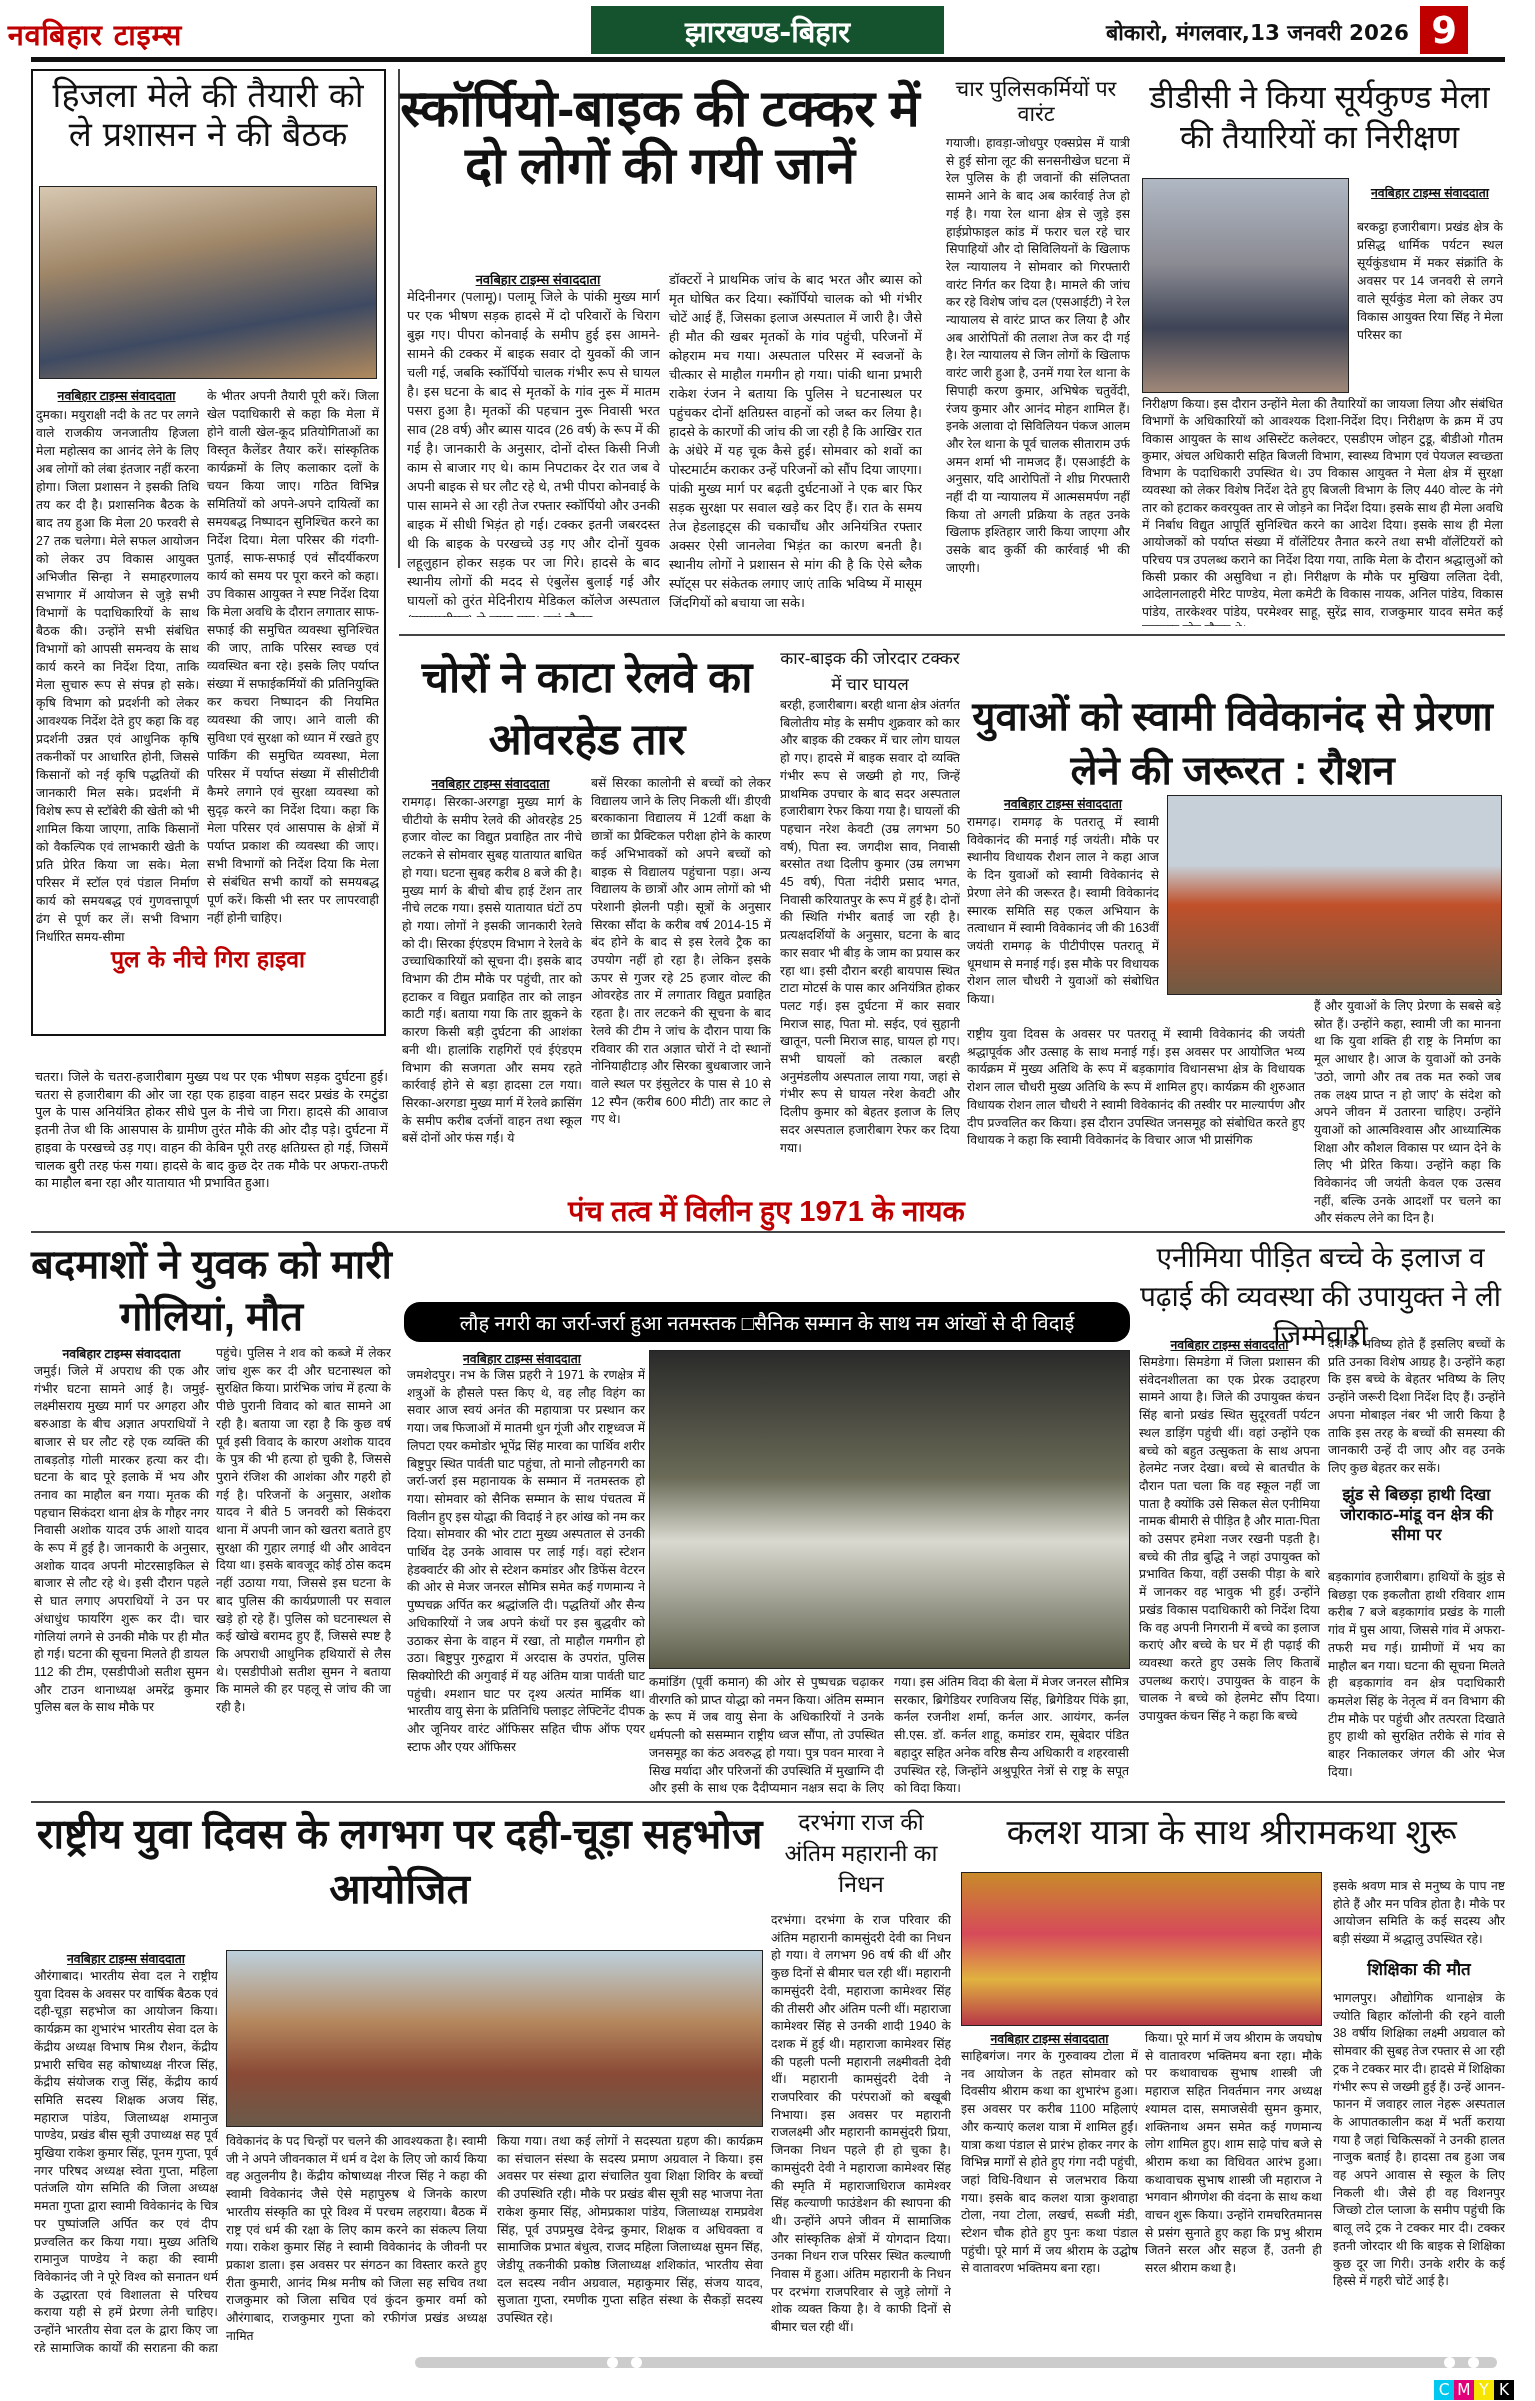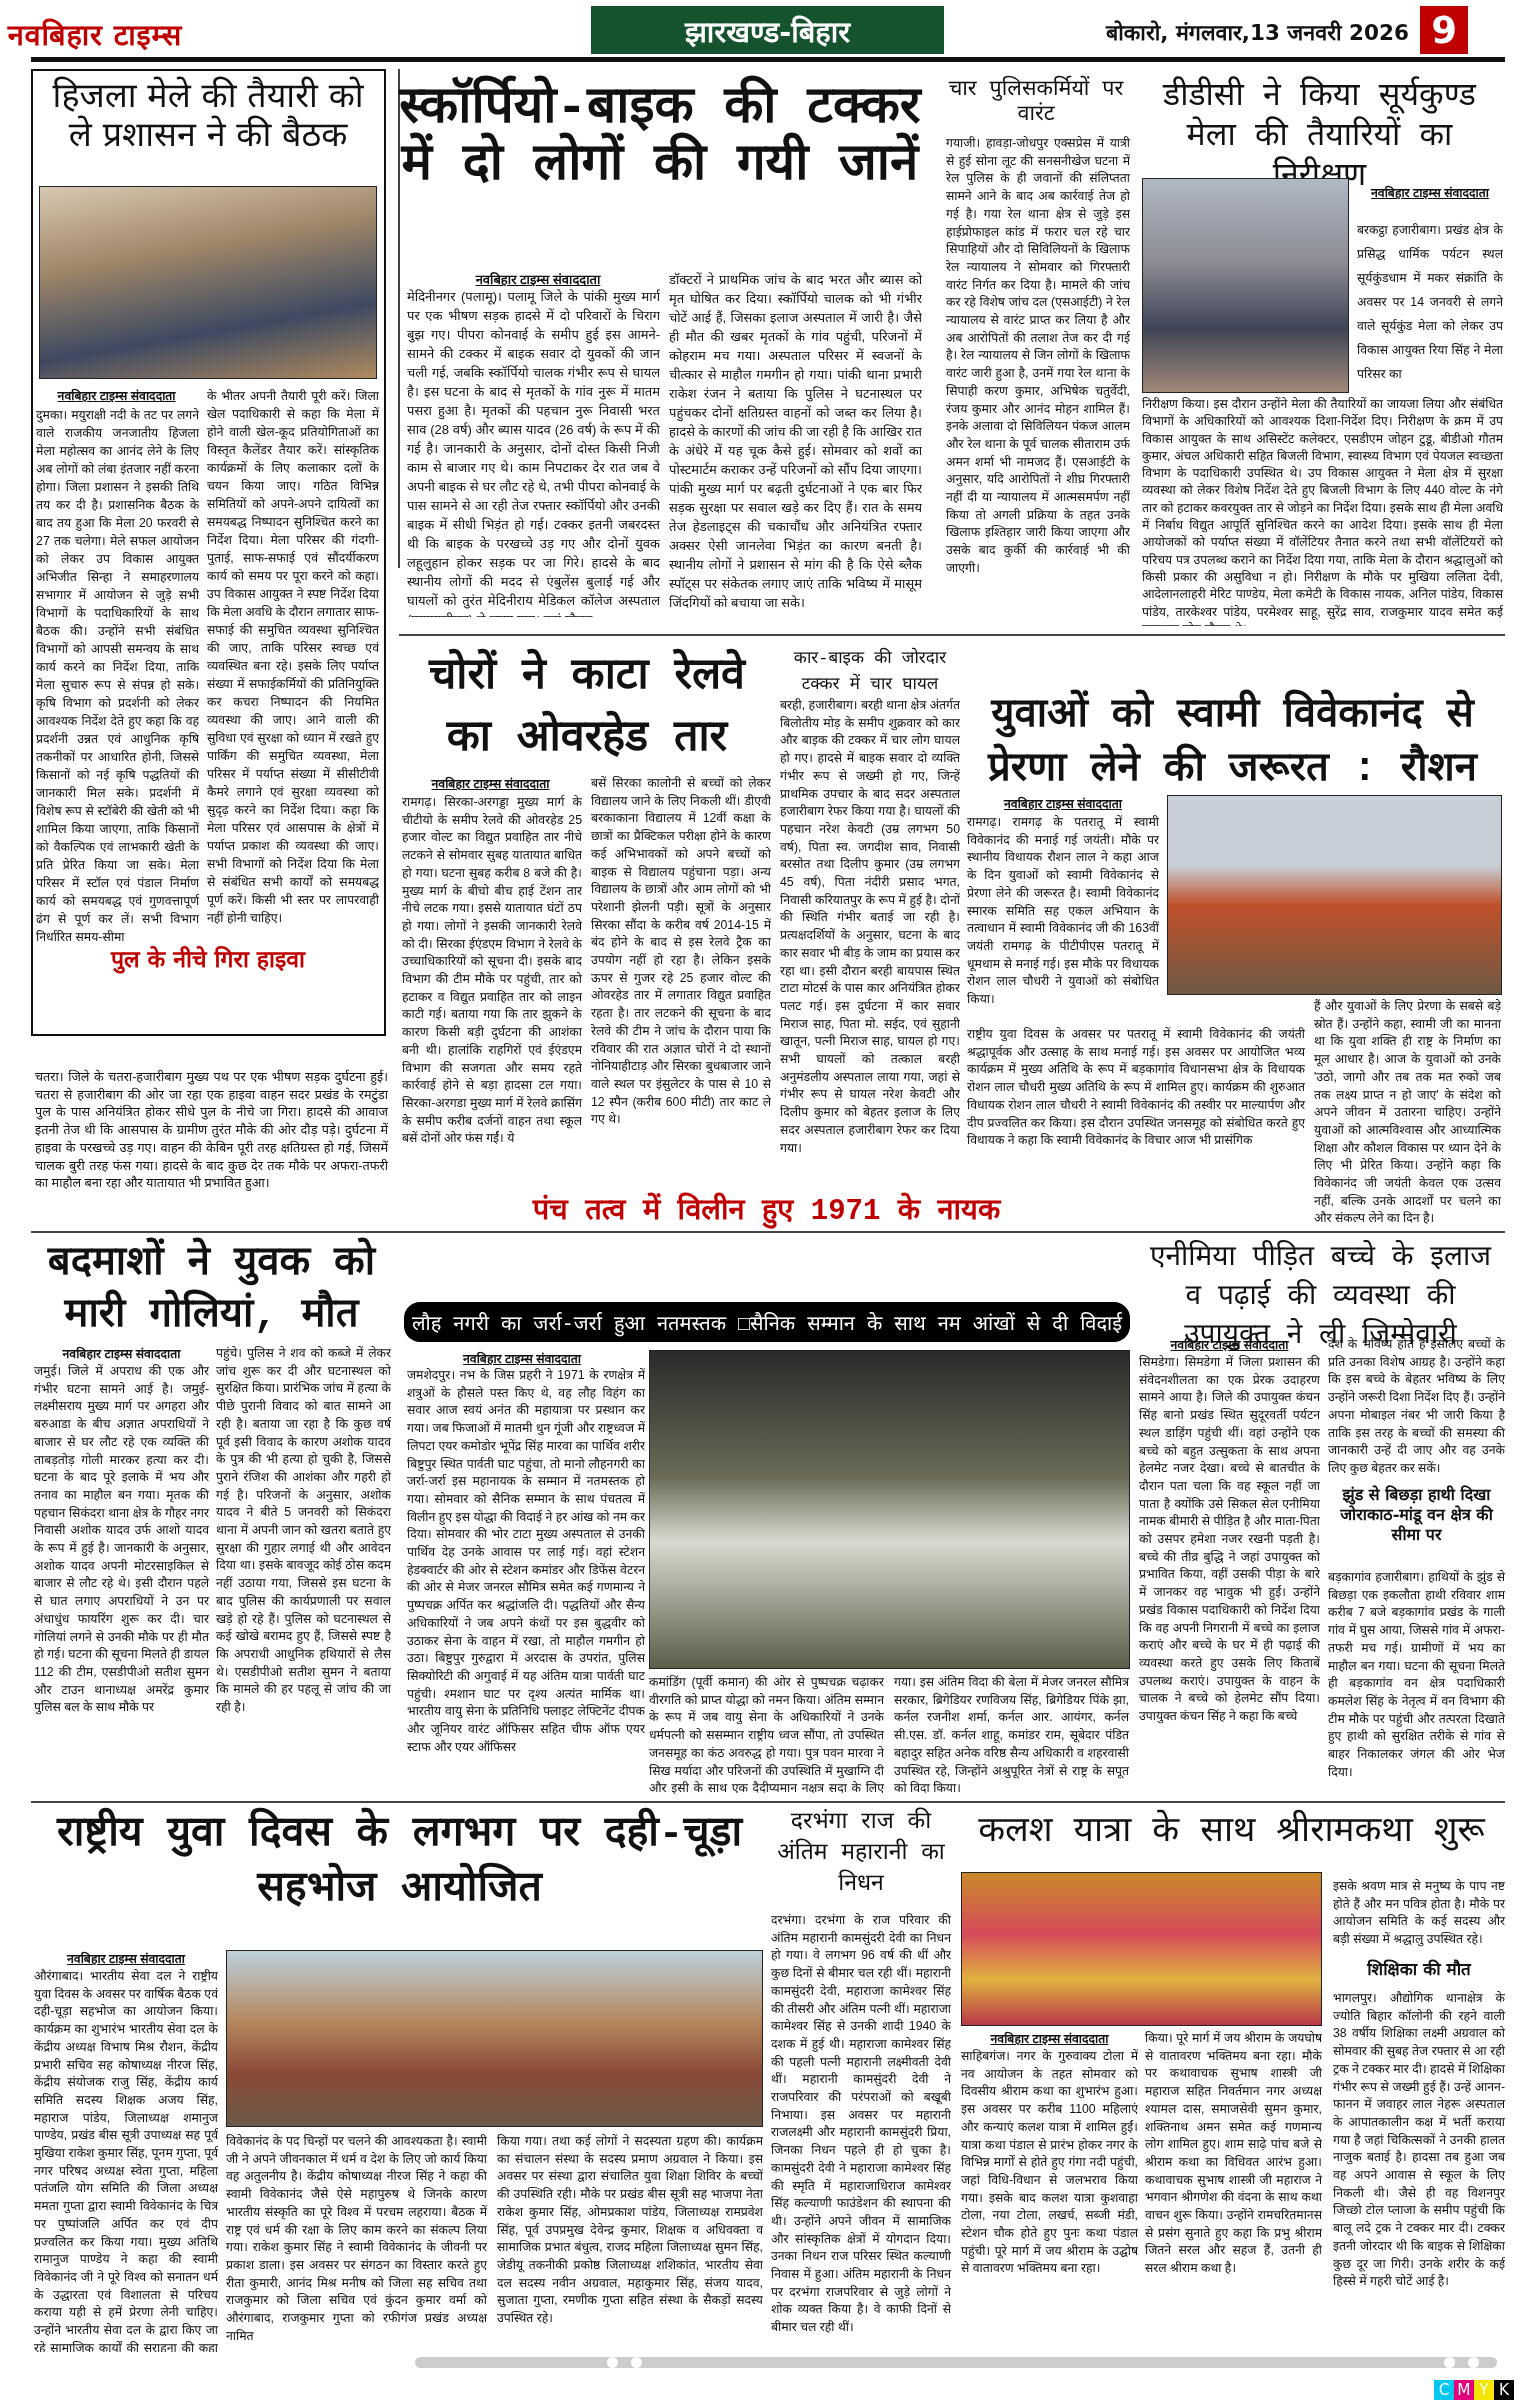--- a/index.html
+++ b/index.html
@@ -1,20 +1,20 @@
 <!DOCTYPE html>
 <html style="font-size:12.3px"><head>
 <meta charset="utf-8">
 <style>
   * { box-sizing: border-box; margin: 0; padding: 0; }
   html, body { width: 1535px; height: 2401px; background: #ffffff; overflow: hidden; }
   body { font-family: "DejaVu Sans", sans-serif; color: #111; position: relative; }
   .abs { position: absolute; }
   .serif { font-family: "DejaVu Serif", serif; }
-  .cond { font-family: Liberation Mono, monospace; }
+  .cond { font-family: Liberation Sans, sans-serif; }
 
   
   .masthead { left: 0; top: 0; width: 1535px; height: 61px; }
   .paper-name { left: 7.7px; top: 14px; font-size: 29px; font-weight: bold; color: #c00000; letter-spacing: 0.8px; }
   .section-box { left: 591px; top: 6.1px; width: 353px; height: 48px; background: #14532d; color: #fff; font-size: 29px; font-weight: bold; display: flex; align-items: center; justify-content: center; }
   .dateline { left: 1106px; top: 17px; font-size: 21.5px; font-weight: bold; color: #111; }
   .page-num { left: 1420px; top: 6.1px; width: 48px; height: 48px; background: #c00000; color: #fff; font-size: 37px; font-weight: bold; display: flex; align-items: center; justify-content: center; }
   .top-rule { left: 31px; top: 57px; width: 1474px; height: 4.6px; background: #111; }
 
   
@@ -67,21 +67,21 @@
 <div class="abs byline" style="left:415px; top:270px; width:246px;">नवबिहार टाइम्स संवाददाता</div>
 <div class="abs body-text" style="left:407px; top:287px; width:253px; height:330px; overflow:hidden;">मेदिनीनगर (पलामू)। पलामू जिले के पांकी मुख्य मार्ग पर एक भीषण सड़क हादसे में दो परिवारों के चिराग बुझ गए। पीपरा कोनवाई के समीप हुई इस आमने-सामने की टक्कर में बाइक सवार दो युवकों की जान चली गई, जबकि स्कॉर्पियो चालक गंभीर रूप से घायल है। इस घटना के बाद से मृतकों के गांव नुरू में मातम पसरा हुआ है। मृतकों की पहचान नुरू निवासी भरत साव (28 वर्ष) और ब्यास यादव (26 वर्ष) के रूप में की गई है। जानकारी के अनुसार, दोनों दोस्त किसी निजी काम से बाजार गए थे। काम निपटाकर देर रात जब वे अपनी बाइक से घर लौट रहे थे, तभी पीपरा कोनवाई के पास सामने से आ रही तेज रफ्तार स्कॉर्पियो और उनकी बाइक में सीधी भिड़ंत हो गई। टक्कर इतनी जबरदस्त थी कि बाइक के परखच्चे उड़ गए और दोनों युवक लहूलुहान होकर सड़क पर जा गिरे। हादसे के बाद स्थानीय लोगों की मदद से एंबुलेंस बुलाई गई और घायलों को तुरंत मेदिनीराय मेडिकल कॉलेज अस्पताल (एमएमसीएच) ले जाया गया। वहां मौजूद</div>
 <div class="abs body-text" style="left:669px; top:270px; width:253px; height:347px; overflow:hidden;">डॉक्टरों ने प्राथमिक जांच के बाद भरत और ब्यास को मृत घोषित कर दिया। स्कॉर्पियो चालक को भी गंभीर चोटें आई हैं, जिसका इलाज अस्पताल में जारी है। जैसे ही मौत की खबर मृतकों के गांव पहुंची, परिजनों में कोहराम मच गया। अस्पताल परिसर में स्वजनों के चीत्कार से माहौल गमगीन हो गया। पांकी थाना प्रभारी राकेश रंजन ने बताया कि पुलिस ने घटनास्थल पर पहुंचकर दोनों क्षतिग्रस्त वाहनों को जब्त कर लिया है। हादसे के कारणों की जांच की जा रही है कि आखिर रात के अंधेरे में यह चूक कैसे हुई। सोमवार को शवों का पोस्टमार्टम कराकर उन्हें परिजनों को सौंप दिया जाएगा। पांकी मुख्य मार्ग पर बढ़ती दुर्घटनाओं ने एक बार फिर सड़क सुरक्षा पर सवाल खड़े कर दिए हैं। रात के समय तेज हेडलाइट्स की चकाचौंध और अनियंत्रित रफ्तार अक्सर ऐसी जानलेवा भिड़ंत का कारण बनती है। स्थानीय लोगों ने प्रशासन से मांग की है कि ऐसे ब्लैक स्पॉट्स पर संकेतक लगाए जाएं ताकि भविष्य में मासूम जिंदगियों को बचाया जा सके।</div>
 
 <div class="abs headline cond" style="left:944px; top:77px; width:184px; font-size:21.5px; font-weight:normal; text-align:center;">चार पुलिसकर्मियों पर वारंट</div>
 <div class="abs body-text" style="left:946px; top:135px; width:184px; height:491px; overflow:hidden; font-size:12.3px; line-height:17.7px;">गयाजी। हावड़ा-जोधपुर एक्सप्रेस में यात्री से हुई सोना लूट की सनसनीखेज घटना में रेल पुलिस के ही जवानों की संलिप्तता सामने आने के बाद अब कार्रवाई तेज हो गई है। गया रेल थाना क्षेत्र से जुड़े इस हाईप्रोफाइल कांड में फरार चल रहे चार सिपाहियों और दो सिविलियनों के खिलाफ रेल न्यायालय ने सोमवार को गिरफ्तारी वारंट निर्गत कर दिया है। मामले की जांच कर रहे विशेष जांच दल (एसआईटी) ने रेल न्यायालय से वारंट प्राप्त कर लिया है और अब आरोपितों की तलाश तेज कर दी गई है। रेल न्यायालय से जिन लोगों के खिलाफ वारंट जारी हुआ है, उनमें गया रेल थाना के सिपाही करण कुमार, अभिषेक चतुर्वेदी, रंजय कुमार और आनंद मोहन शामिल हैं। इनके अलावा दो सिविलियन पंकज आलम और रेल थाना के पूर्व चालक सीताराम उर्फ अमन शर्मा भी नामजद हैं। एसआईटी के अनुसार, यदि आरोपितों ने शीघ्र गिरफ्तारी नहीं दी या न्यायालय में आत्मसमर्पण नहीं किया तो अगली प्रक्रिया के तहत उनके खिलाफ इश्तिहार जारी किया जाएगा और उसके बाद कुर्की की कार्रवाई भी की जाएगी।</div>
 
 <div class="abs headline cond" style="left:1139px; top:77px; width:361px; font-size:32px; font-weight:normal; text-align:center; line-height:1.25;">डीडीसी ने किया सूर्यकुण्ड मेला की तैयारियों का निरीक्षण</div>
 <div class="abs photo ddc" style="left:1142px; top:178px; width:207px; height:215px;"></div>
 <div class="abs byline" style="left:1357px; top:184px; width:146px; font-size:12.3px;">नवबिहार टाइम्स संवाददाता</div>
-<div class="abs body-text" style="left:1357px; top:218px; width:146px; height:177px; overflow:hidden; font-size:12.3px; line-height:24px;">बरकट्ठा हजारीबाग। प्रखंड क्षेत्र के प्रसिद्ध धार्मिक पर्यटन स्थल सूर्यकुंडधाम में मकर संक्रांति के अवसर पर 14 जनवरी से लगने वाले सूर्यकुंड मेला को लेकर उप विकास आयुक्त रिया सिंह ने मेला परिसर का</div>
+<div class="abs body-text" style="left:1357px; top:218px; width:146px; height:177px; overflow:hidden; font-size:12.3px; line-height:18px;">बरकट्ठा हजारीबाग। प्रखंड क्षेत्र के प्रसिद्ध धार्मिक पर्यटन स्थल सूर्यकुंडधाम में मकर संक्रांति के अवसर पर 14 जनवरी से लगने वाले सूर्यकुंड मेला को लेकर उप विकास आयुक्त रिया सिंह ने मेला परिसर का</div>
 <div class="abs body-text" style="left:1142px; top:396px; width:361px; height:230px; overflow:hidden; font-size:12.3px; line-height:17.3px;">निरीक्षण किया। इस दौरान उन्होंने मेला की तैयारियों का जायजा लिया और संबंधित विभागों के अधिकारियों को आवश्यक दिशा-निर्देश दिए। निरीक्षण के क्रम में उप विकास आयुक्त के साथ असिस्टेंट कलेक्टर, एसडीएम जोहन टुडू, बीडीओ गौतम कुमार, अंचल अधिकारी सहित बिजली विभाग, स्वास्थ्य विभाग एवं पेयजल स्वच्छता विभाग के पदाधिकारी उपस्थित थे। उप विकास आयुक्त ने मेला क्षेत्र में सुरक्षा व्यवस्था को लेकर विशेष निर्देश देते हुए बिजली विभाग के लिए 440 वोल्ट के नंगे तार को हटाकर कवरयुक्त तार से जोड़ने का निर्देश दिया। इसके साथ ही मेला अवधि में निर्बाध विद्युत आपूर्ति सुनिश्चित करने का आदेश दिया। इसके साथ ही मेला आयोजकों को पर्याप्त संख्या में वॉलेंटियर तैनात करने तथा सभी वॉलेंटियरों को परिचय पत्र उपलब्ध कराने का निर्देश दिया गया, ताकि मेला के दौरान श्रद्धालुओं को किसी प्रकार की असुविधा न हो। निरीक्षण के मौके पर मुखिया ललिता देवी, आदेलानलाहरी मेरिट पाण्डेय, मेला कमेटी के विकास नायक, अनिल पांडेय, विकास पांडेय, तारकेश्वर पांडेय, परमेश्वर साहू, सुरेंद्र साव, राजकुमार यादव समेत कई गणमान्य लोग मौजूद थे।</div>
 
 <div class="abs hrule" style="left:399px; top:634px; width:1106px; height:1.5px; background:#444;"></div>
 
 <div class="abs headline cond" style="left:399px; top:646px; width:376px; font-size:43px; text-align:center; line-height:1.45;">चोरों ने काटा रेलवे का ओवरहेड तार</div>
 <div class="abs byline" style="left:402px; top:775px; width:177px; font-size:12.3px;">नवबिहार टाइम्स संवाददाता</div>
 <div class="abs body-text" style="left:402px; top:794px; width:180px; height:430px; overflow:hidden; font-size:12.3px; line-height:17.7px;">रामगढ़। सिरका-अरगड्डा मुख्य मार्ग के चीटीयो के समीप रेलवे की ओवरहेड 25 हजार वोल्ट का विद्युत प्रवाहित तार नीचे लटकने से सोमवार सुबह यातायात बाधित हो गया। घटना सुबह करीब 8 बजे की है। मुख्य मार्ग के बीचो बीच हाई टेंशन तार नीचे लटक गया। इससे यातायात घंटों ठप हो गया। लोगों ने इसकी जानकारी रेलवे को दी। सिरका ईएंडएम विभाग ने रेलवे के उच्चाधिकारियों को सूचना दी। इसके बाद विभाग की टीम मौके पर पहुंची, तार को हटाकर व विद्युत प्रवाहित तार को लाइन काटी गई। बताया गया कि तार झुकने के कारण किसी बड़ी दुर्घटना की आशंका बनी थी। हालांकि राहगिरों एवं ईएंडएम विभाग की सजगता और समय रहते कार्रवाई होने से बड़ा हादसा टल गया। सिरका-अरगडा मुख्य मार्ग में रेलवे क्रासिंग के समीप करीब दर्जनों वाहन तथा स्कूल बसें दोनों ओर फंस गईं। ये</div>
 <div class="abs body-text" style="left:591px; top:775px; width:180px; height:448px; overflow:hidden; font-size:12.3px; line-height:17.7px;">बसें सिरका कालोनी से बच्चों को लेकर विद्यालय जाने के लिए निकली थीं। डीएवी बरकाकाना विद्यालय में 12वीं कक्षा के छात्रों का प्रैक्टिकल परीक्षा होने के कारण कई अभिभावकों को अपने बच्चों को बाइक से विद्यालय पहुंचाना पड़ा। अन्य विद्यालय के छात्रों और आम लोगों को भी परेशानी झेलनी पड़ी। सूत्रों के अनुसार सिरका सौंदा के करीब वर्ष 2014-15 में बंद होने के बाद से इस रेलवे ट्रैक का उपयोग नहीं हो रहा है। लेकिन इसके ऊपर से गुजर रहे 25 हजार वोल्ट की ओवरहेड तार में लगातार विद्युत प्रवाहित रहता है। तार लटकने की सूचना के बाद रेलवे की टीम ने जांच के दौरान पाया कि रविवार की रात अज्ञात चोरों ने दो स्थानों नोनियाहीटाड़ और सिरका बुधबाजार जाने वाले स्थल पर इंसुलेटर के पास से 10 से 12 स्पैन (करीब 600 मीटी) तार काट ले गए थे।</div>
 
 <div class="abs headline cond" style="left:780px; top:646px; width:180px; font-size:17px; font-weight:normal; text-align:center; line-height:1.5;">कार-बाइक की जोरदार टक्कर में चार घायल</div>

